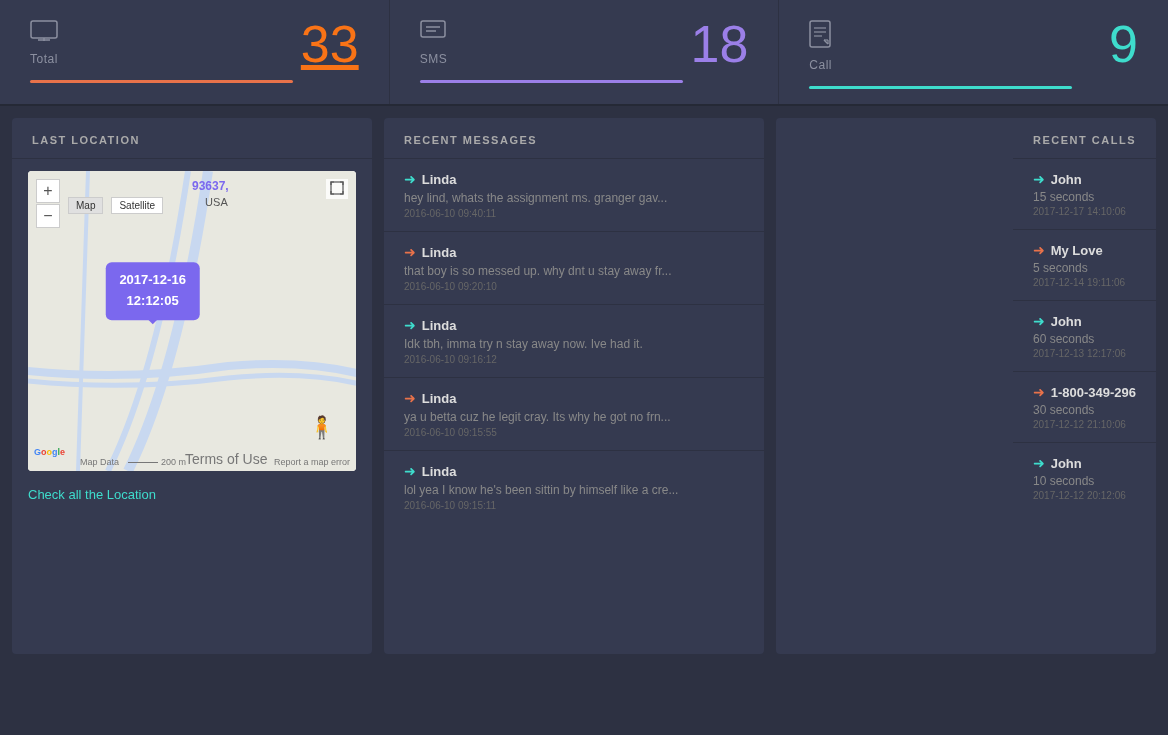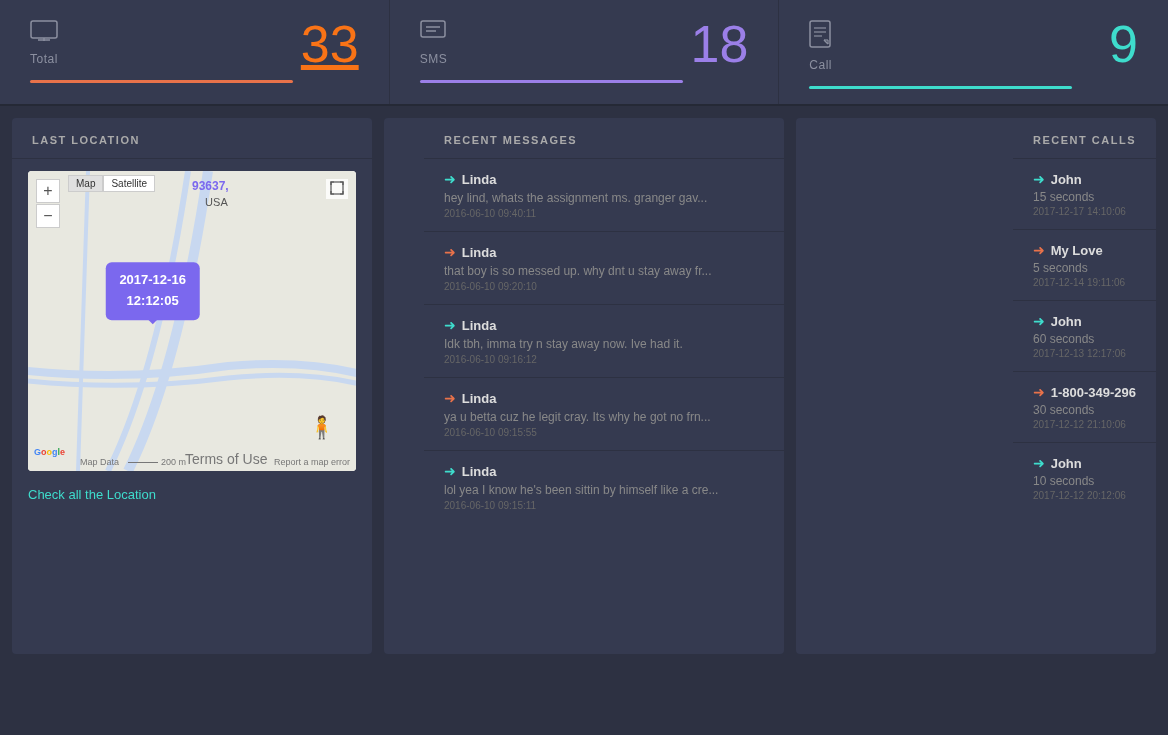--- a/index.html
+++ b/index.html
@@ -158,24 +158,24 @@
       height: 24px;
       text-align: center;
       line-height: 22px;
       font-size: 16px;
       cursor: pointer;
       color: #555;
       user-select: none;
     }
     .map-type {
       position: absolute;
-      top: 4px;
+      top: 26px;
       left: 40px;
       display: flex;
-      gap: 0;
+      gap: 8px;
     }
     .map-type-btn {
       background: #fff;
       border: 1px solid #ccc;
       padding: 2px 7px;
       font-size: 10px;
       color: #333;
       cursor: pointer;
     }
     .map-type-btn.active { background: #e0e0e0; }
@@ -220,21 +220,21 @@
     .check-location-link {
       color: #3edccc;
       font-size: 13px;
       padding: 8px 16px 16px;
       cursor: pointer;
       display: block;
       text-decoration: none;
     }
 
     
-    .messages-panel { flex: 1; padding-left: 40px; }
+    .messages-panel { flex: 1; }
     .call-panel { flex: 1; align-items: flex-end; }
 
     .message-item {
       padding: 12px 20px;
       border-bottom: 1px solid #2d3142;
     }
     .message-item:last-child { border-bottom: none; }
     .message-contact {
       display: flex;
       align-items: center;

